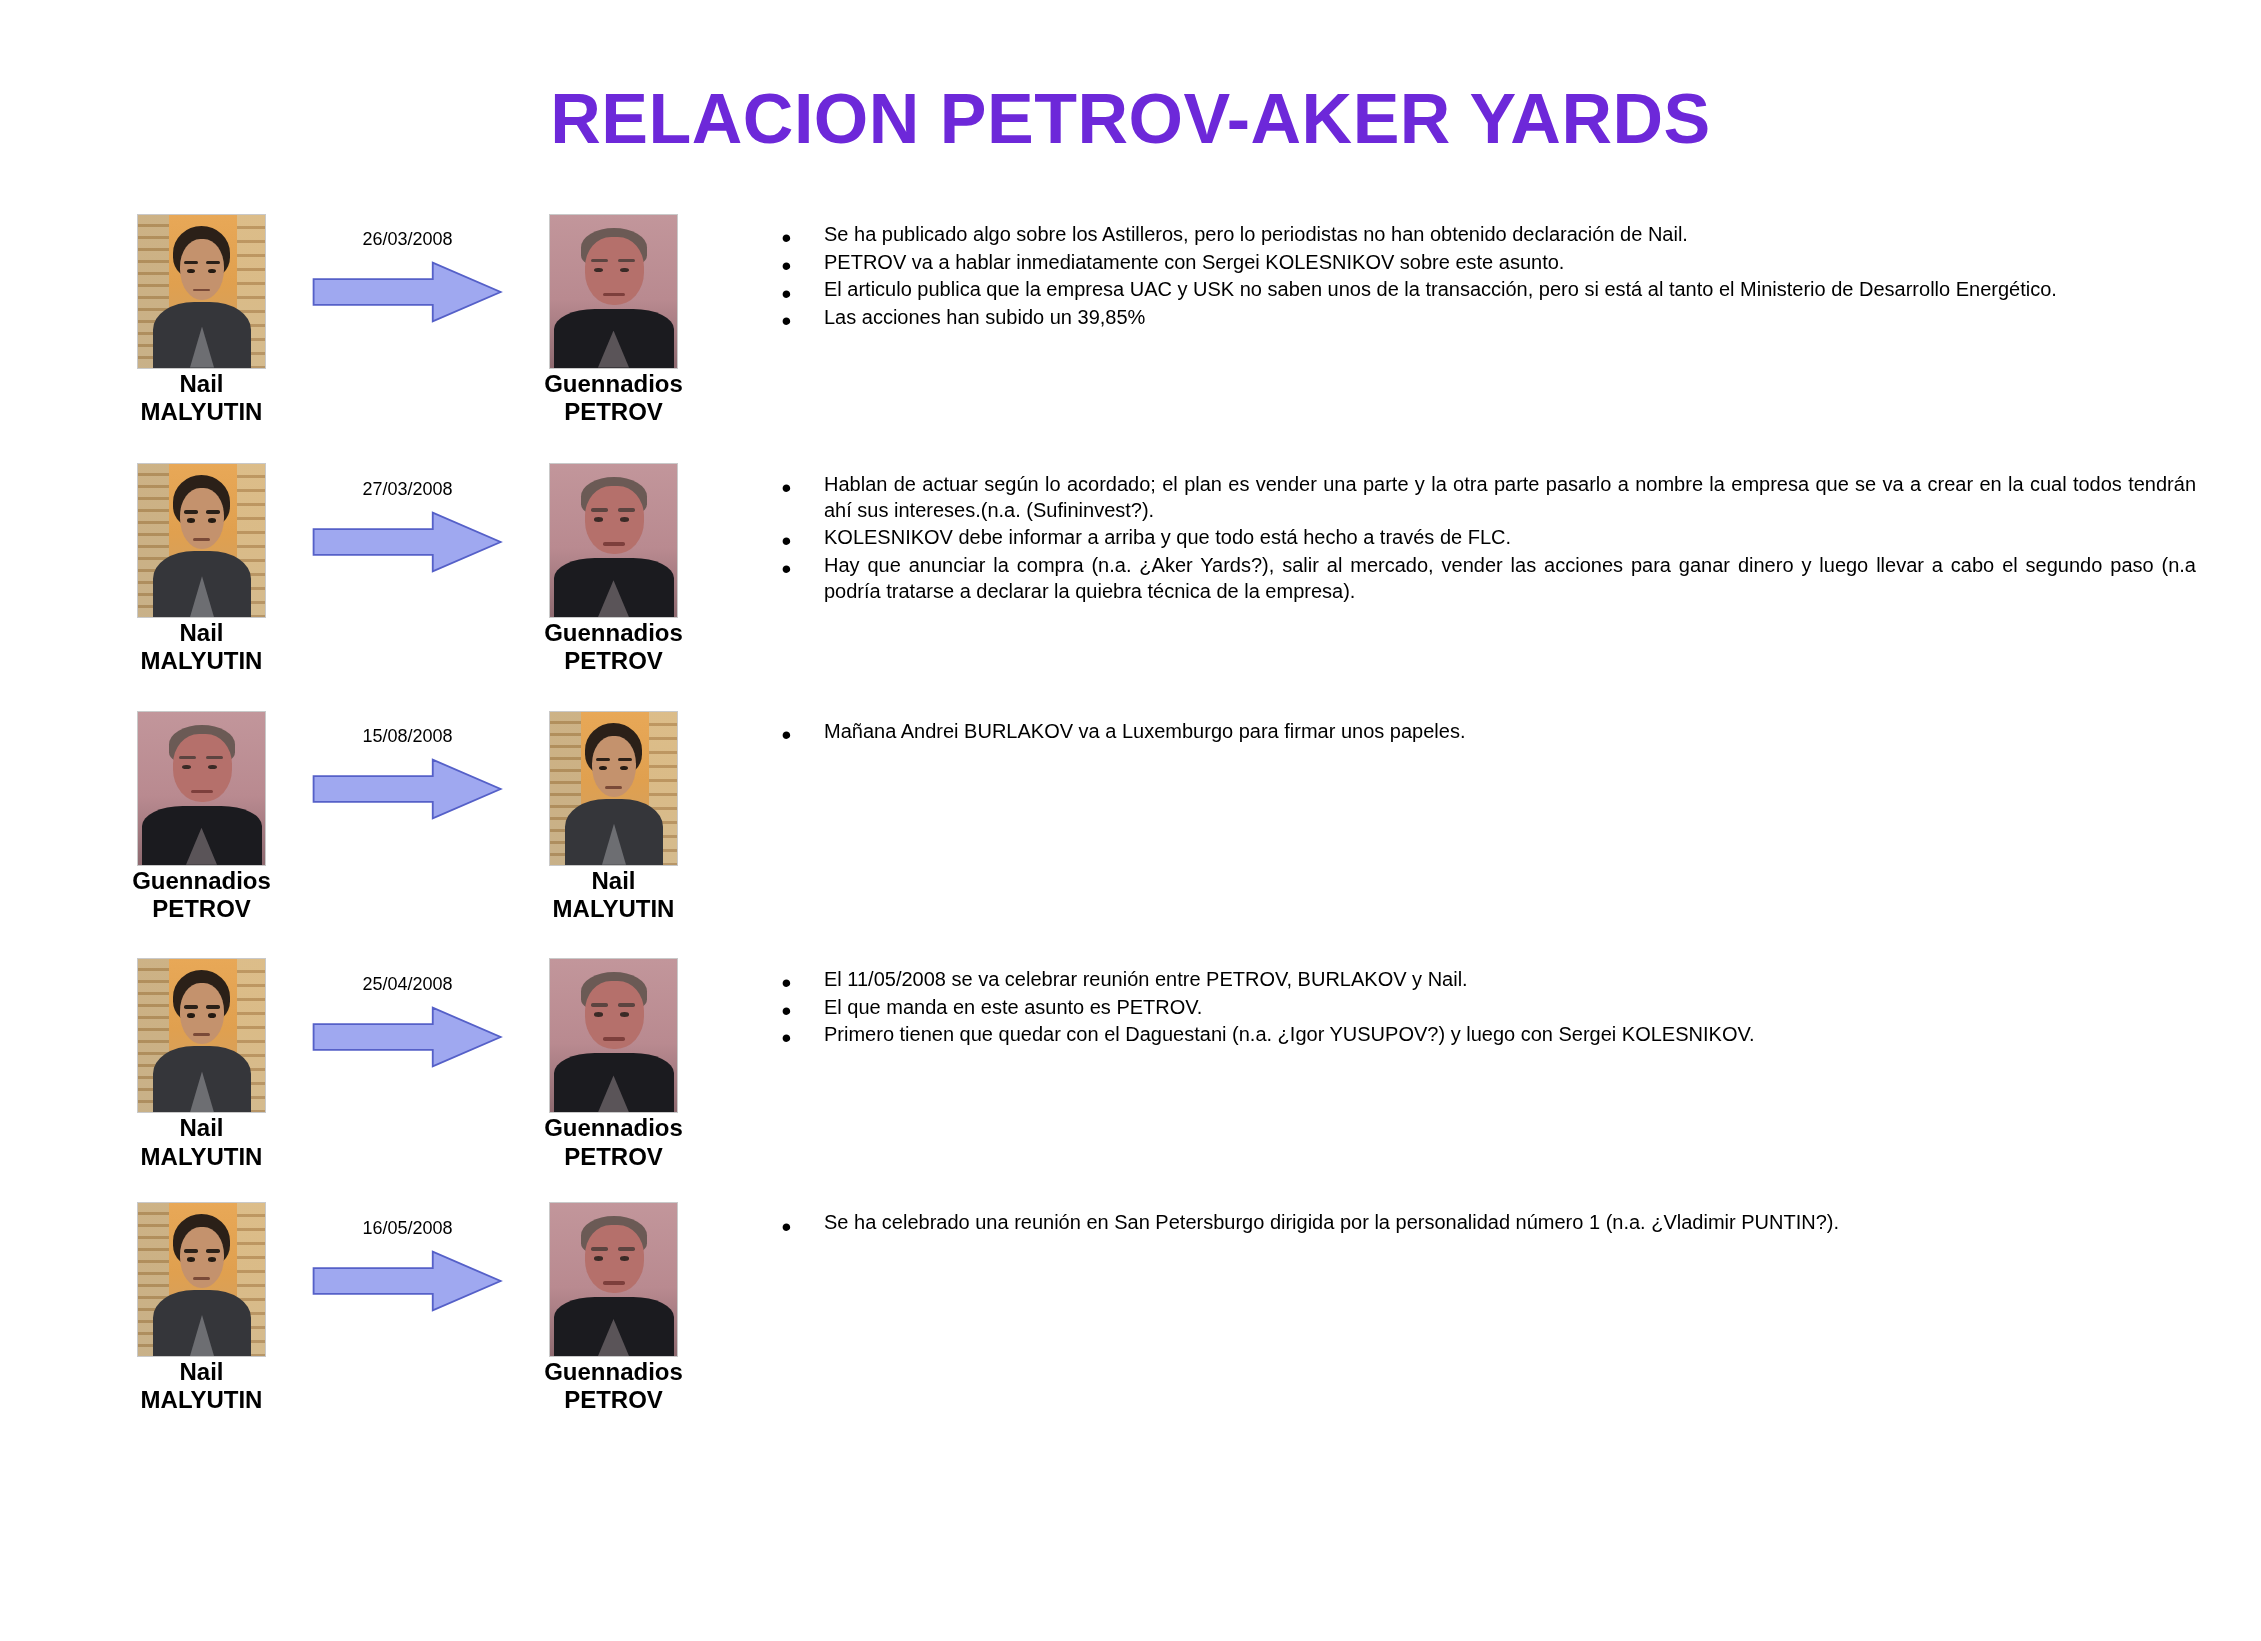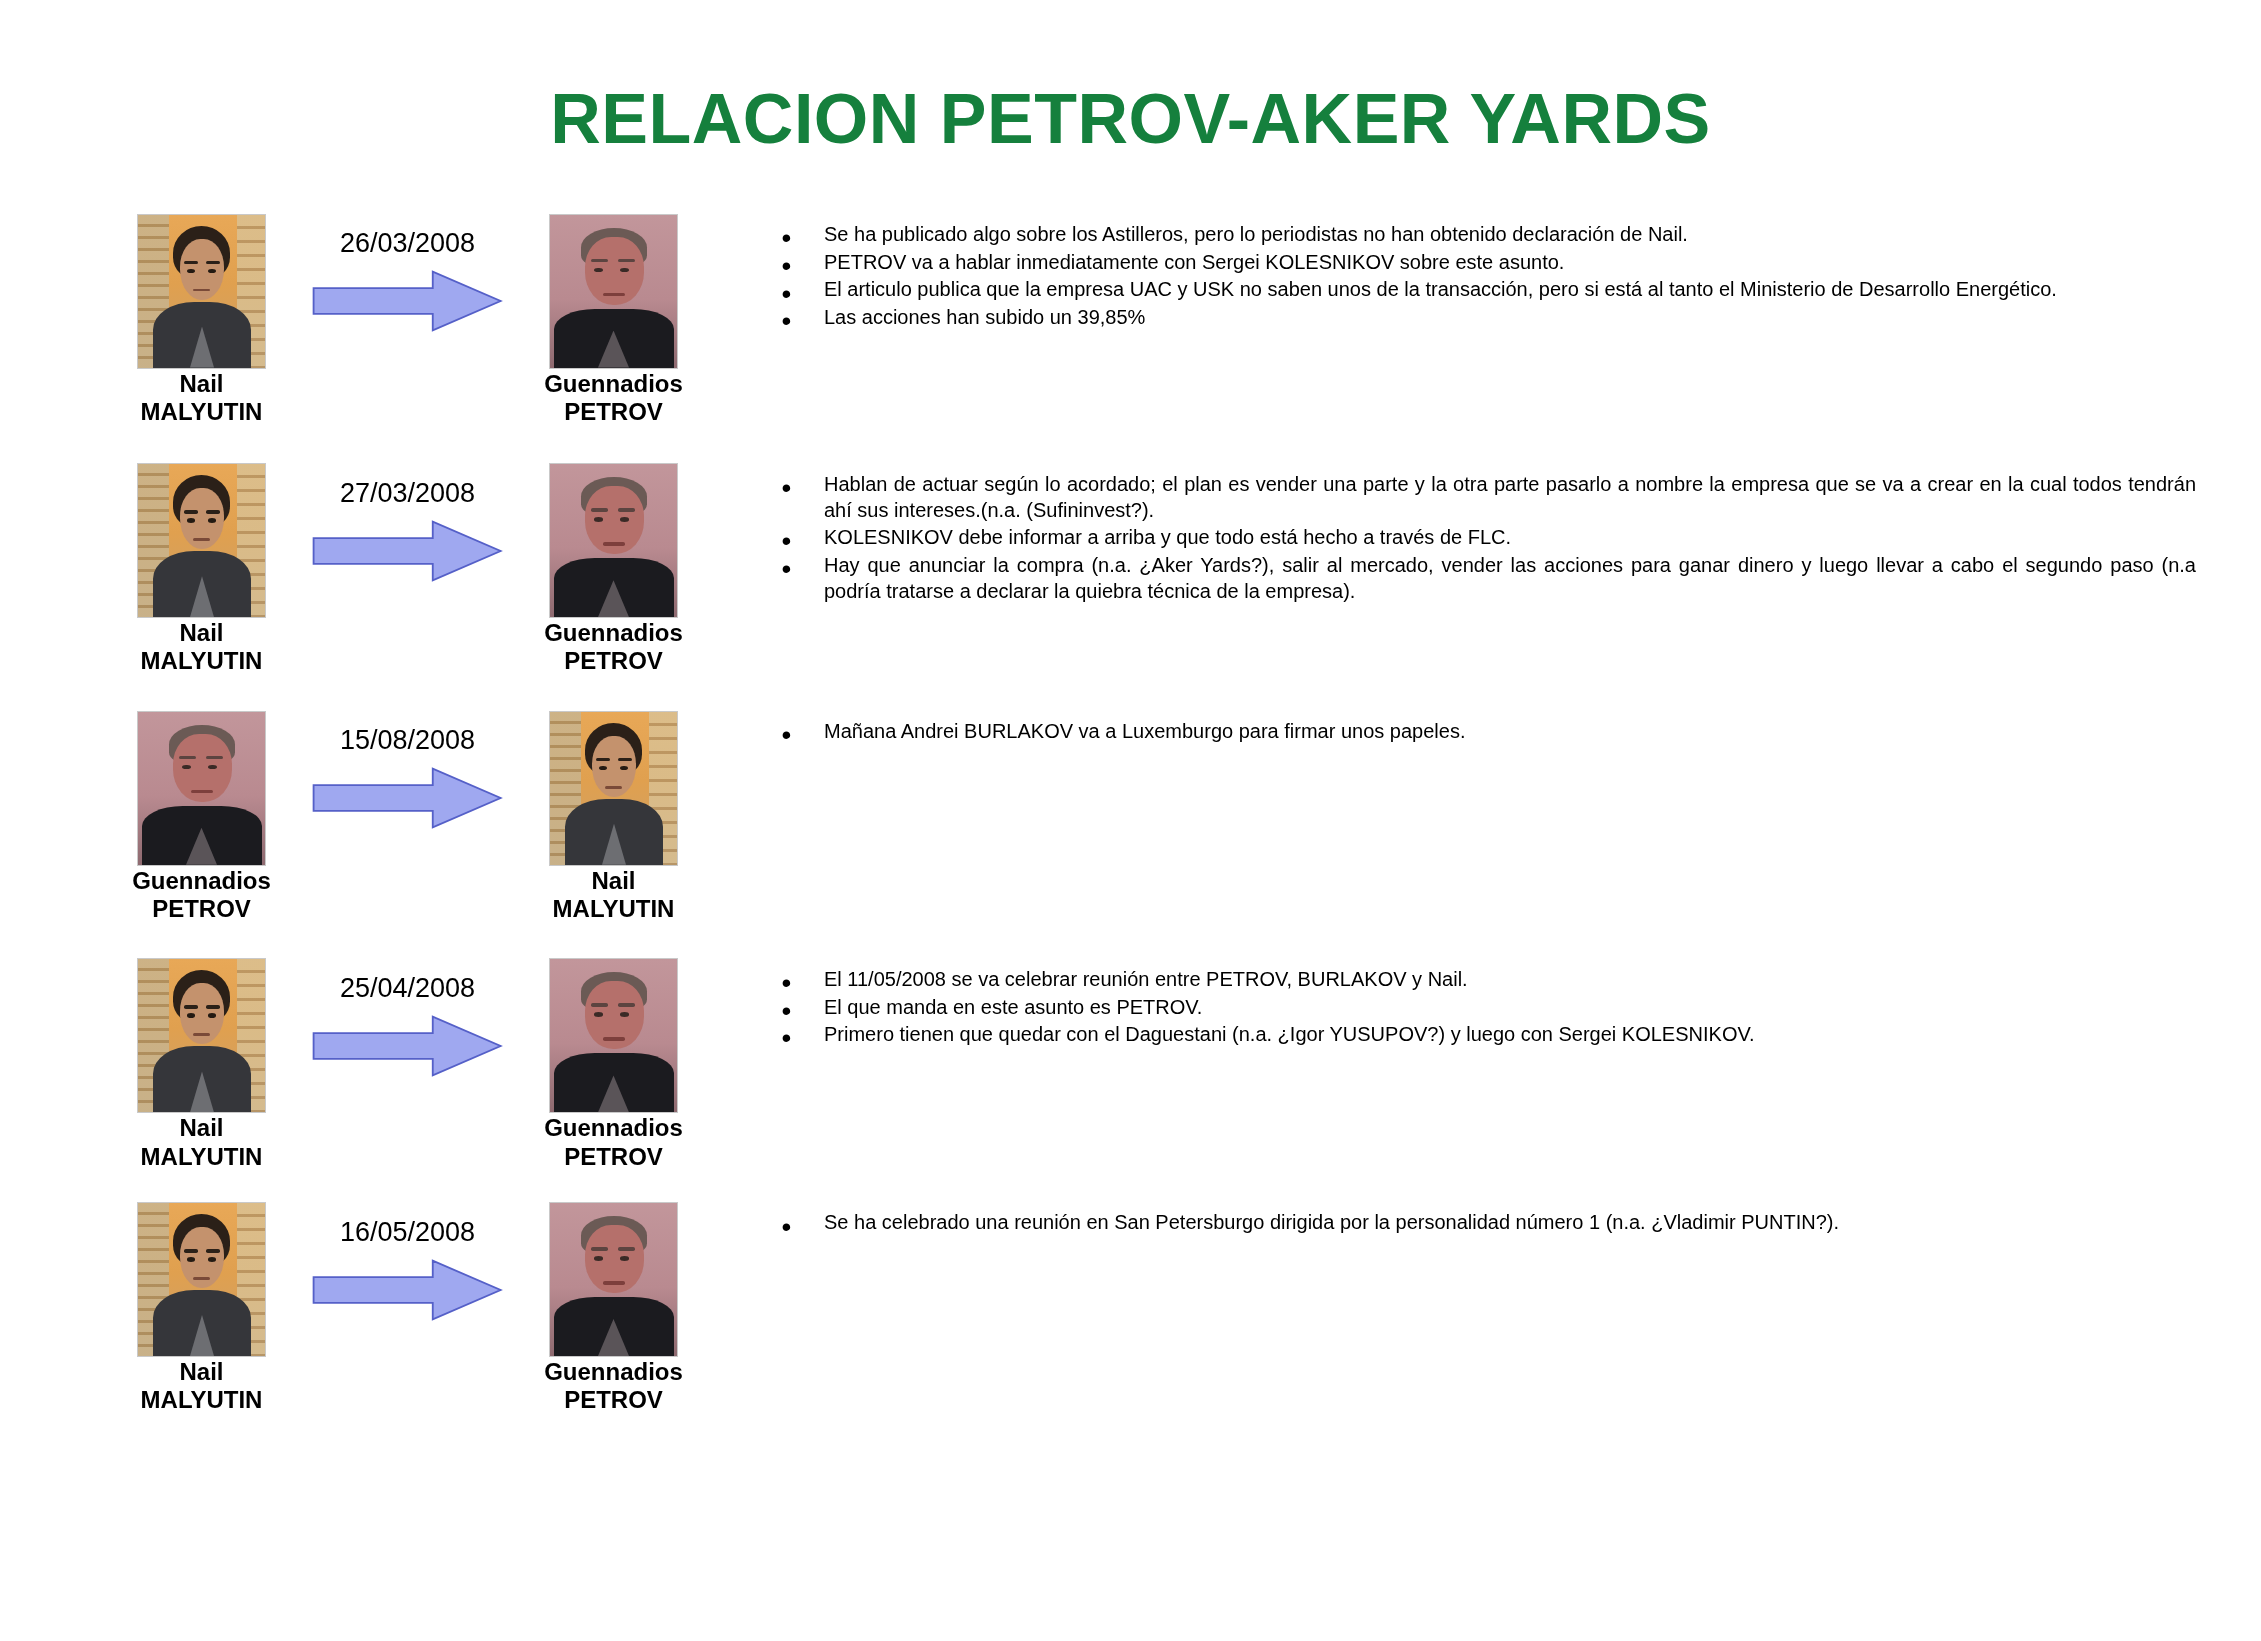--- a/index.html
+++ b/index.html
@@ -17,21 +17,21 @@
   .page {
     position: relative;
     width: 2261px;
     height: 1642px;
     background: #ffffff;
   }
   .title {
     text-align: center;
     font-size: 70px;
     font-weight: bold;
-    color: #15803d;
+    color: #6d28d9;
     letter-spacing: 0.5px;
     padding-top: 83px;
     line-height: 1.05;
   }
   .rows {
     margin-top: 57px;
     padding-left: 111px;
     padding-right: 37px;
   }
   .row {
@@ -192,21 +192,21 @@
   }
   .connector {
     flex: 0 0 231px;
     width: 231px;
     padding-top: 16.6px;
     display: flex;
     flex-direction: column;
     align-items: center;
   }
   .date {
-    font-size: 27px;
+    font-size: 18px;
     line-height: 1;
     margin-bottom: 11px;
     white-space: nowrap;
   }
   .arrow {
     display: block;
   }
   .bullets {
     flex: 1 1 auto;
     padding-top: 7.4px;

